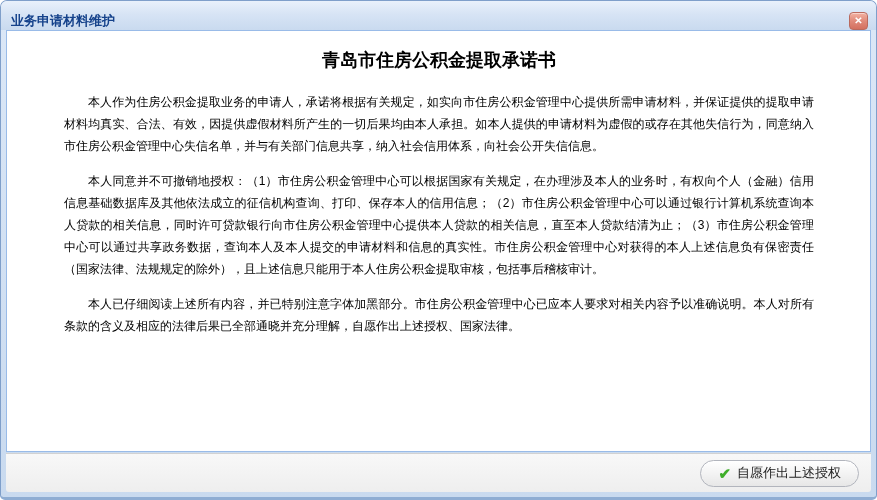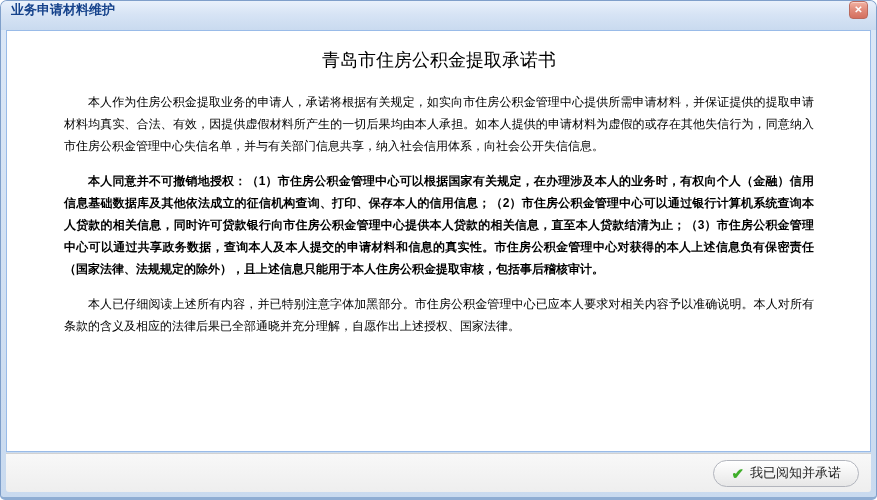--- a/index.html
+++ b/index.html
@@ -11,21 +11,21 @@
     font-family: "Liberation Sans", sans-serif;
     background: linear-gradient(#dce8f7, #c9daef);
     border: 1px solid #7f9fca;
     border-bottom: 3px solid #8fadd3;
     border-radius: 7px 7px 5px 5px;
     overflow: hidden;
   }
   .titlebar {
     height: 29px;
     display: flex;
-    align-items: flex-start;
+    align-items: flex-end;
     padding: 0 8px 0 10px;
     background: linear-gradient(#e9f1fb 0%, #d7e4f5 45%, #c9daef 100%);
     cursor: default;
   }
   .titlebar-text {
     flex: 1;
     font-size: 13px;
     font-weight: bold;
     color: #15428b;
   }
@@ -54,32 +54,32 @@
     overflow: hidden;
   }
   .doc {
     padding: 16px 56px 0 57px;
     color: #000000;
   }
   .doc-title {
     margin: 0 0 18px 0;
     text-align: center;
     font-size: 18px;
-    font-weight: normal;
+    font-weight: bold;
     line-height: 26px;
   }
   .doc p {
     margin: 0;
     font-size: 12px;
     line-height: 22px;
     text-align: justify;
     text-indent: 2em;
   }
   .doc p + p { margin-top: 13px; }
-  .doc p.bold { font-weight: bold; }
+  .doc p.bold { font-weight: normal; }
   .footer {
     position: absolute;
     left: 5px;
     right: 5px;
     bottom: 5px;
     height: 39px;
     background: linear-gradient(#f8f8f8, #eeeeee);
     border-top: 1px solid #d2d2d2;
     border-radius: 0 0 3px 3px;
     display: flex;
@@ -123,17 +123,17 @@
       <h1 class="doc-title">青岛市住房公积金提取承诺书</h1>
       <p>本人作为住房公积金提取业务的申请人，承诺将根据有关规定，如实向市住房公积金管理中心提供所需申请材料，并保证提供的提取申请材料均真实、合法、有效，因提供虚假材料所产生的一切后果均由本人承担。如本人提供的申请材料为虚假的或存在其他失信行为，同意纳入市住房公积金管理中心失信名单，并与有关部门信息共享，纳入社会信用体系，向社会公开失信信息。</p>
       <p class="bold">本人同意并不可撤销地授权：（1）市住房公积金管理中心可以根据国家有关规定，在办理涉及本人的业务时，有权向个人（金融）信用信息基础数据库及其他依法成立的征信机构查询、打印、保存本人的信用信息；（2）市住房公积金管理中心可以通过银行计算机系统查询本人贷款的相关信息，同时许可贷款银行向市住房公积金管理中心提供本人贷款的相关信息，直至本人贷款结清为止；（3）市住房公积金管理中心可以通过共享政务数据，查询本人及本人提交的申请材料和信息的真实性。市住房公积金管理中心对获得的本人上述信息负有保密责任（国家法律、法规规定的除外），且上述信息只能用于本人住房公积金提取审核，包括事后稽核审计。</p>
       <p>本人已仔细阅读上述所有内容，并已特别注意字体加黑部分。市住房公积金管理中心已应本人要求对相关内容予以准确说明。本人对所有条款的含义及相应的法律后果已全部通晓并充分理解，自愿作出上述授权、国家法律。</p>
     </div>
   </div>
 
   <div class="footer">
     <button class="confirm-btn">
       <span class="check-icon" style="color: rgb(63, 174, 42);">✔</span>
-      <span>我已阅知并承诺</span>
+      <span>自愿作出上述授权</span>
     </button>
   </div>
 
 </div>
 
 </body></html>

